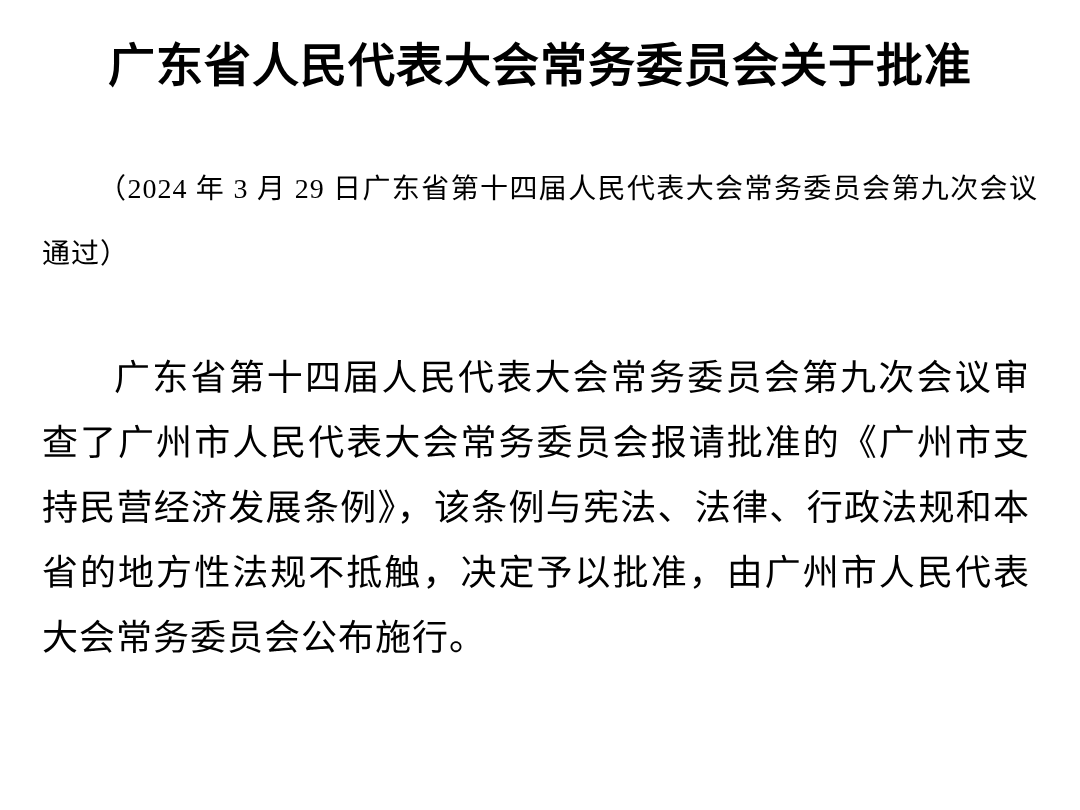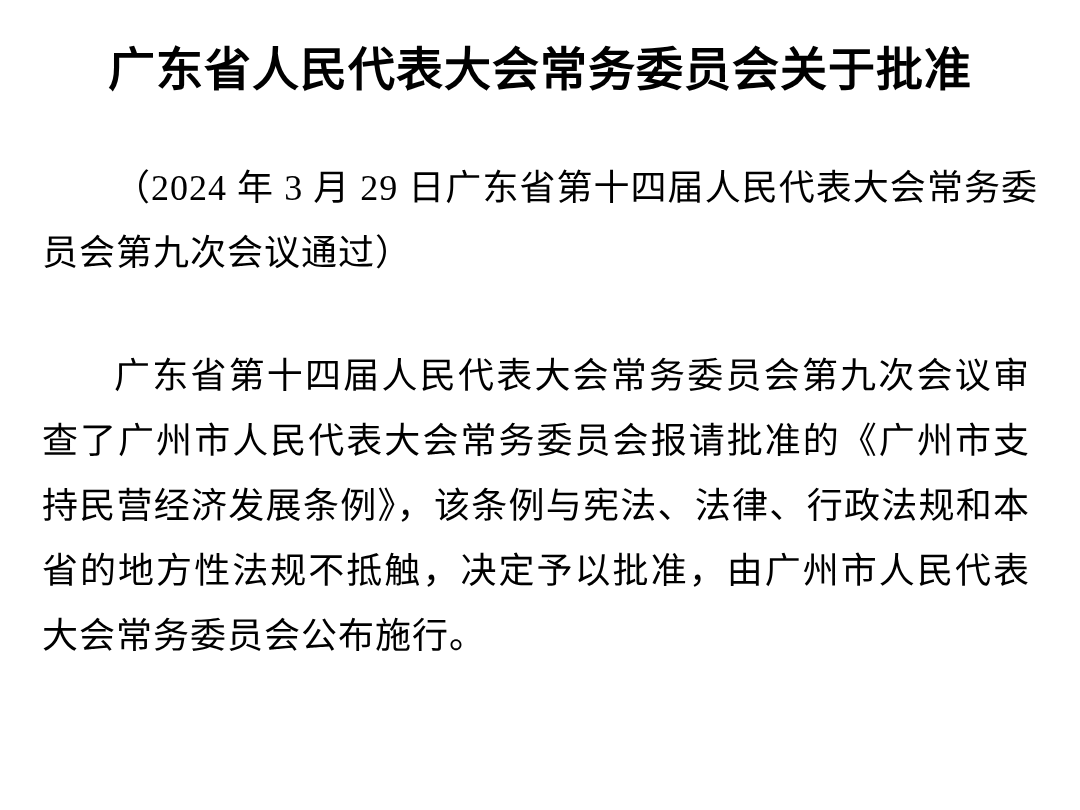--- a/index.html
+++ b/index.html
@@ -18,43 +18,43 @@
     padding: 0 42px;
     font-family: "Liberation Serif", "DejaVu Serif", serif;
   }
   .doc-title {
     margin: 36px 0 0 0;
     text-align: center;
     font-size: 47px;
     line-height: 68px;
     font-weight: bold;
     letter-spacing: 1px;
-    font-family: Liberation Serif, serif;
+    font-family: Liberation Mono, monospace;
   }
   .doc-title .title-line {
     display: block;
   }
   .meta-note {
     margin: 52px 0 0 0;
-    font-size: 36px;
+    font-size: 28px;
     line-height: 65px;
     text-indent: 2em;
     text-align: justify;
     font-weight: normal;
     letter-spacing: 1px;
     font-family: "Liberation Serif", "DejaVu Serif", serif;
   }
   .body-para {
     margin: 60px 8px 0 0;
     font-size: 36px;
     line-height: 65px;
     text-indent: 2em;
     text-align: justify;
     letter-spacing: 1px;
-    font-family: Liberation Mono, monospace;
+    font-family: Liberation Serif, serif;
   }
 </style>
 </head>
 <body>
 
 <div class="page">
 
   <h1 class="doc-title">
     <span class="title-line">广东省人民代表大会常务委员会关于批准</span>
   </h1>

